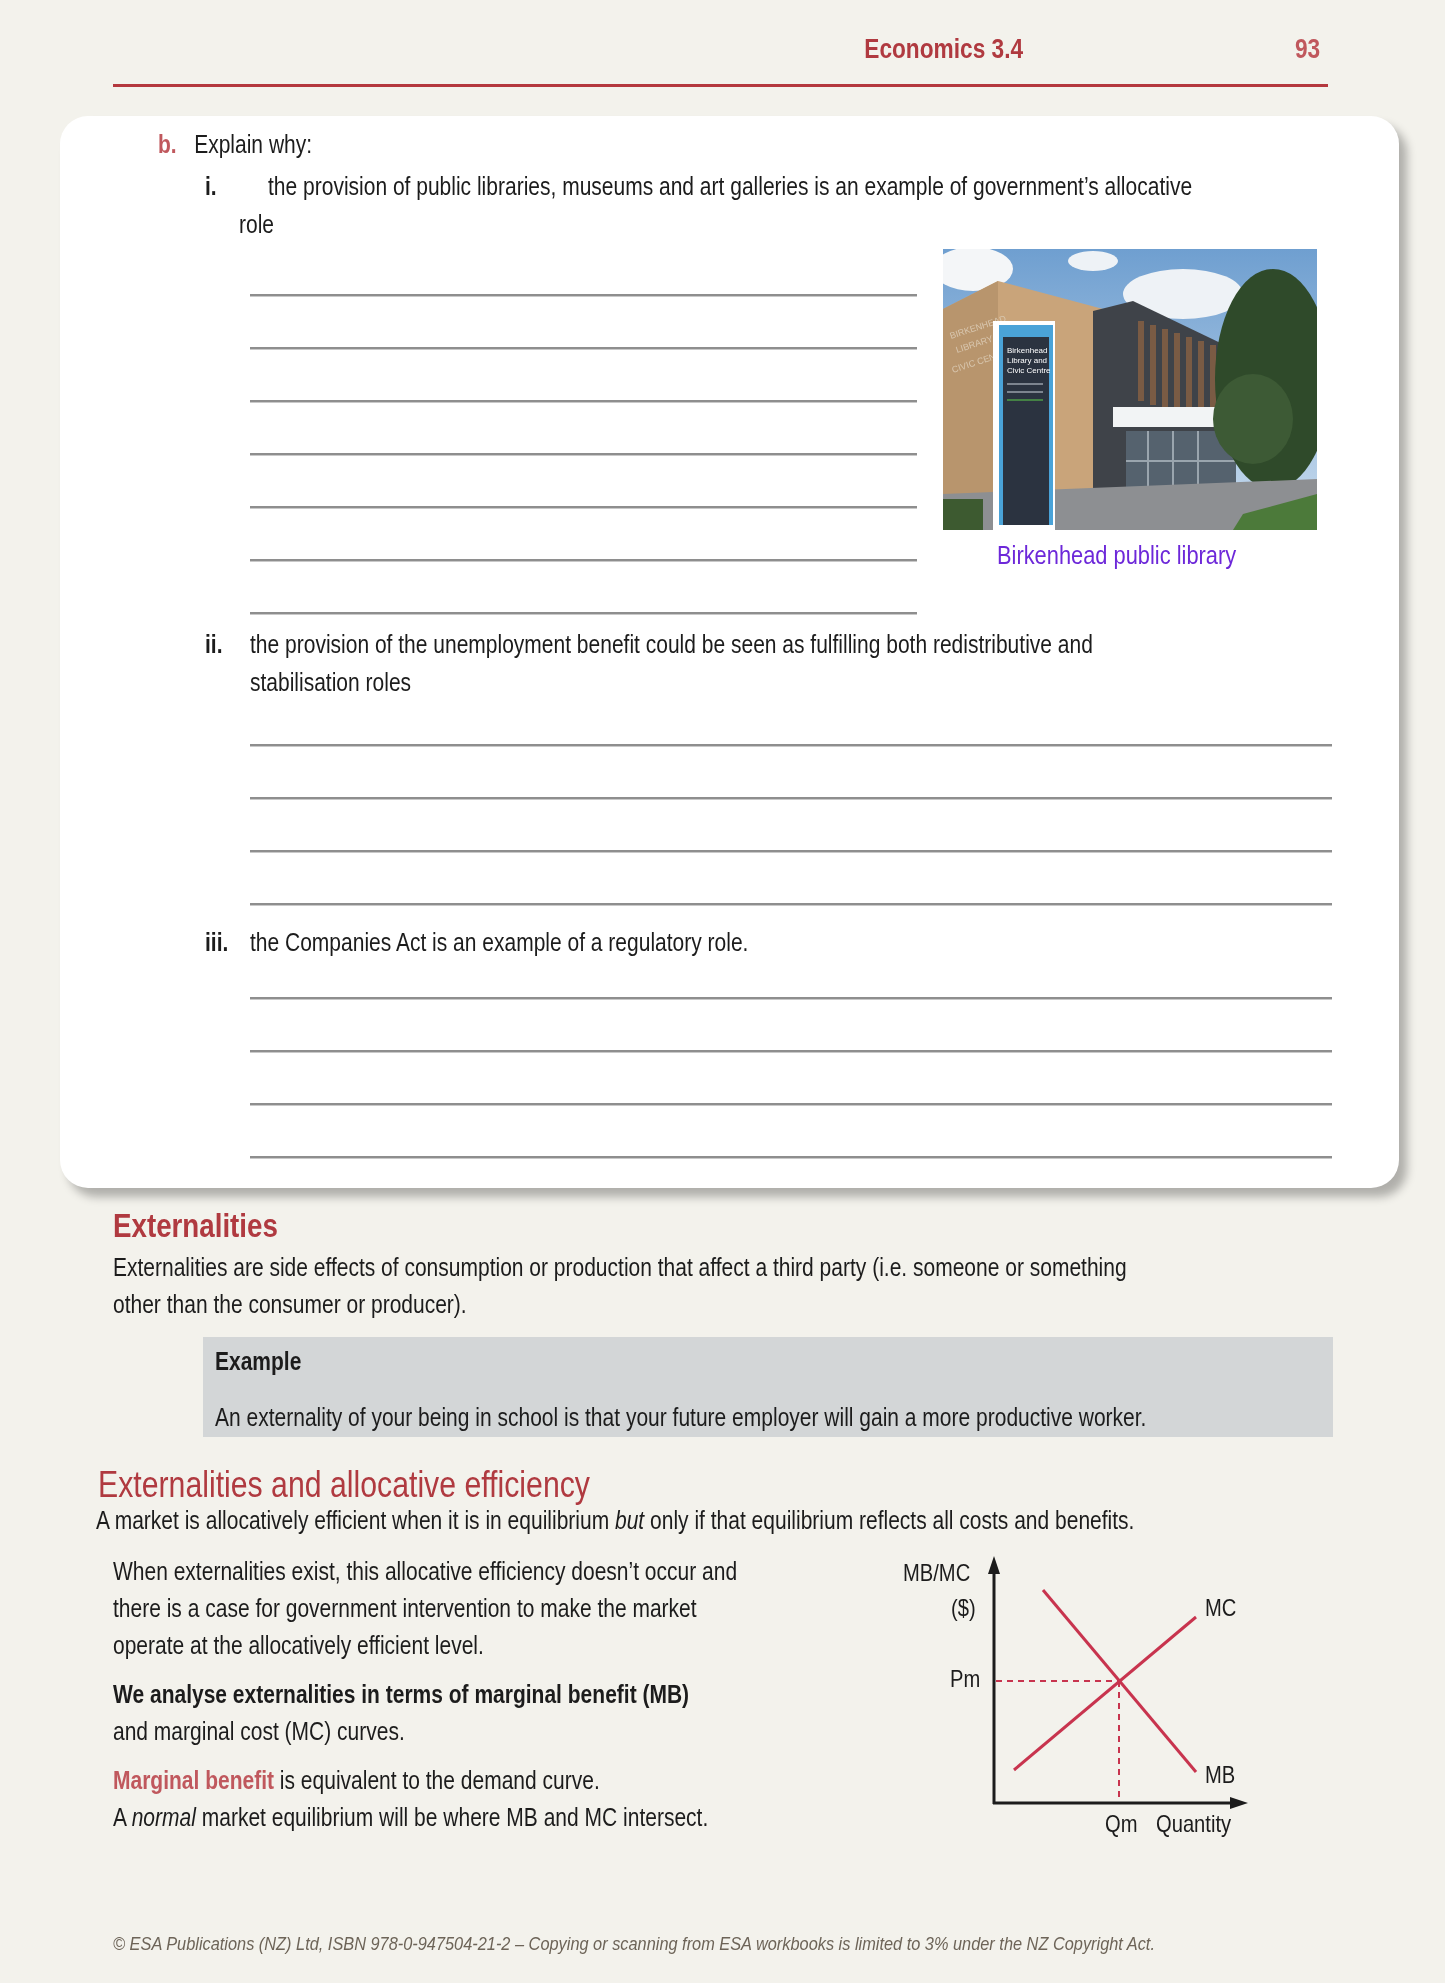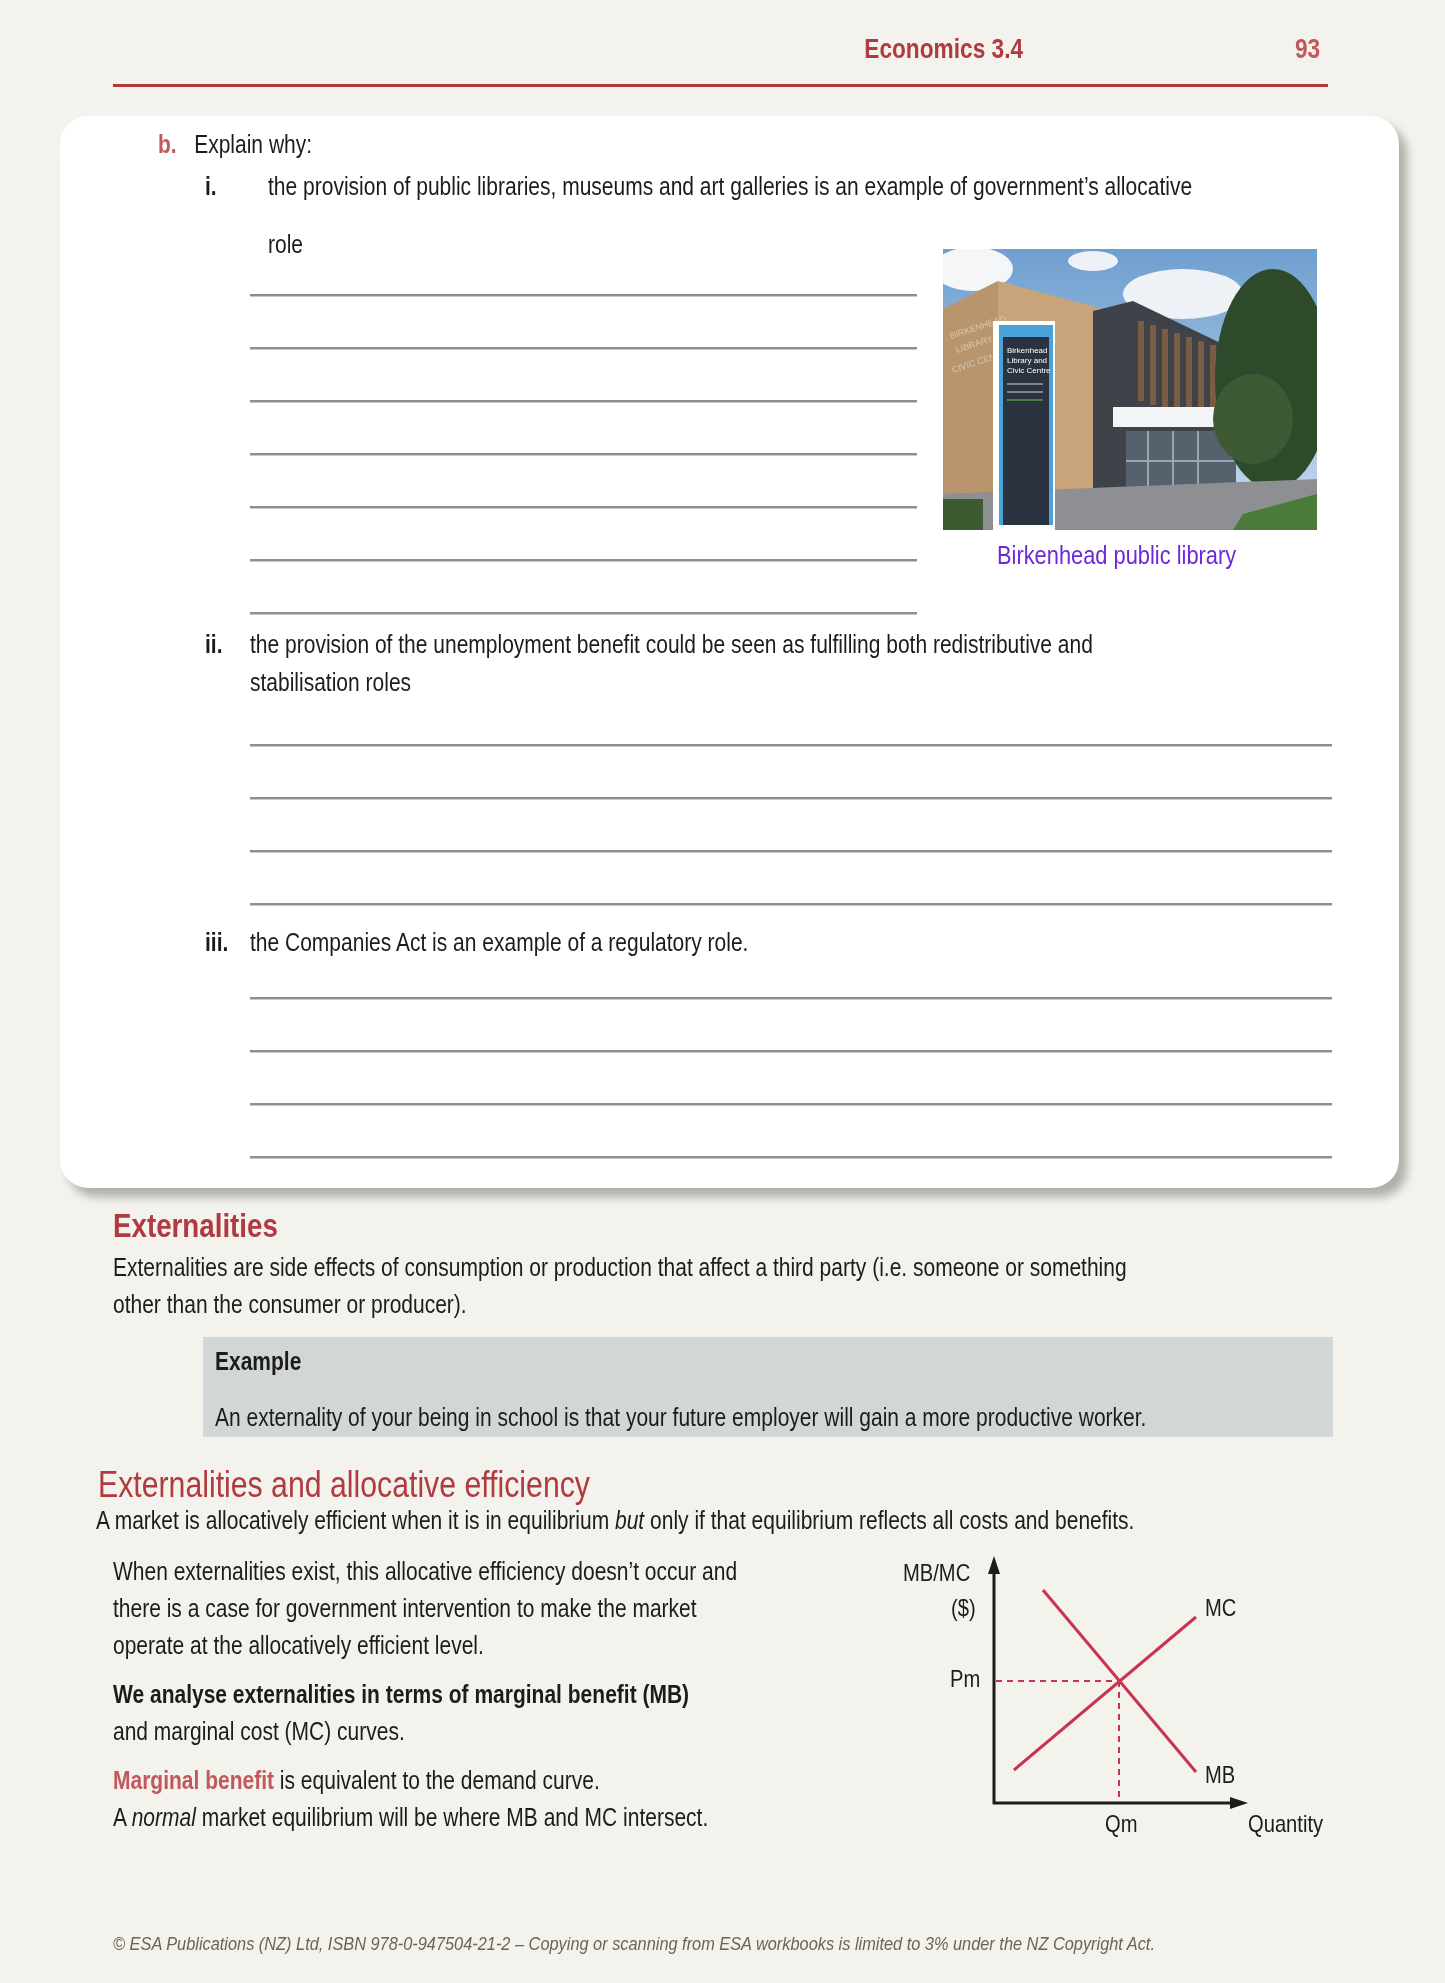--- a/index.html
+++ b/index.html
@@ -51,21 +51,21 @@
 <div class="card"></div>
 
 <div class="abs q-text" style="left:158px; top:130px;">
   <span class="cond">
     <span class="num">b.</span>&nbsp;&nbsp;&nbsp;<span>Explain why:</span>
   </span>
 </div>
 
 <div class="abs q-text num" style="left:205px; top:172px;"><span class="cond">i.</span></div>
 <div class="abs q-text" style="left:268px; top:172px;text-decoration:underline;"><span class="cond">the provision of public libraries, museums and art galleries is an example of government’s allocative</span></div>
-<div class="abs q-text" style="left:268px; top:210px;margin-top:20px;"><span class="cond">role</span></div>
+<div class="abs q-text" style="left:239px; top:210px;"><span class="cond">role</span></div>
 
 <div class="ans-line" style="left:250px; top:294px; width:667px;"></div>
 <div class="ans-line" style="left:250px; top:347px; width:667px;"></div>
 <div class="ans-line" style="left:250px; top:400px; width:667px;"></div>
 <div class="ans-line" style="left:250px; top:453px; width:667px;"></div>
 <div class="ans-line" style="left:250px; top:506px; width:667px;"></div>
 <div class="ans-line" style="left:250px; top:559px; width:667px;"></div>
 <div class="ans-line" style="left:250px; top:612px; width:667px;"></div>
 
 <div class="photo">
@@ -184,15 +184,15 @@
 
   <line x1="163" y1="50" x2="316" y2="232" stroke="#c8344e" stroke-width="3"></line>
   <line x1="134" y1="230" x2="316" y2="77" stroke="#c8344e" stroke-width="3"></line>
 </svg>
 <div class="abs chart-lbl" style="left:903px; top:1559px;"><span class="cond">MB/MC</span></div>
 <div class="abs chart-lbl" style="left:951px; top:1594px;"><span class="cond">($)</span></div>
 <div class="abs chart-lbl" style="left:950px; top:1665px;"><span class="cond">Pm</span></div>
 <div class="abs chart-lbl" style="left:1205px; top:1594px;"><span class="cond">MC</span></div>
 <div class="abs chart-lbl" style="left:1205px; top:1761px;"><span class="cond">MB</span></div>
 <div class="abs chart-lbl" style="left:1105px; top:1810px;"><span class="cond">Qm</span></div>
-<div class="abs chart-lbl" style="left:1248px; top:1810px;"><span class="cond">Quantity</span></div>
+<div class="abs chart-lbl" style="left:1156px; top:1810px;"><span class="cond">Quantity</span></div>
 
 <div class="abs footer"><span class="cond" style="transform:scaleX(0.86);">© ESA Publications (NZ) Ltd, ISBN 978-0-947504-21-2 –  Copying or scanning from ESA workbooks is limited to 3% under the NZ Copyright Act.</span></div>
 
 </body></html>

